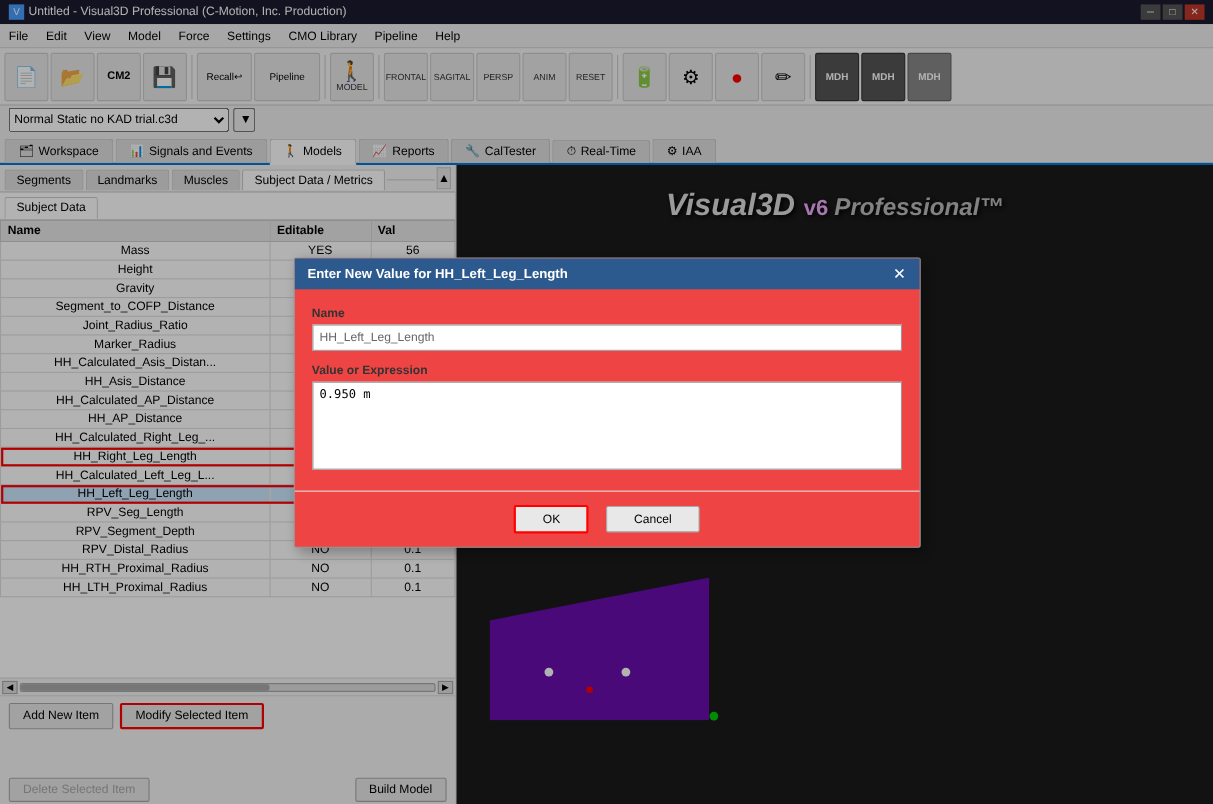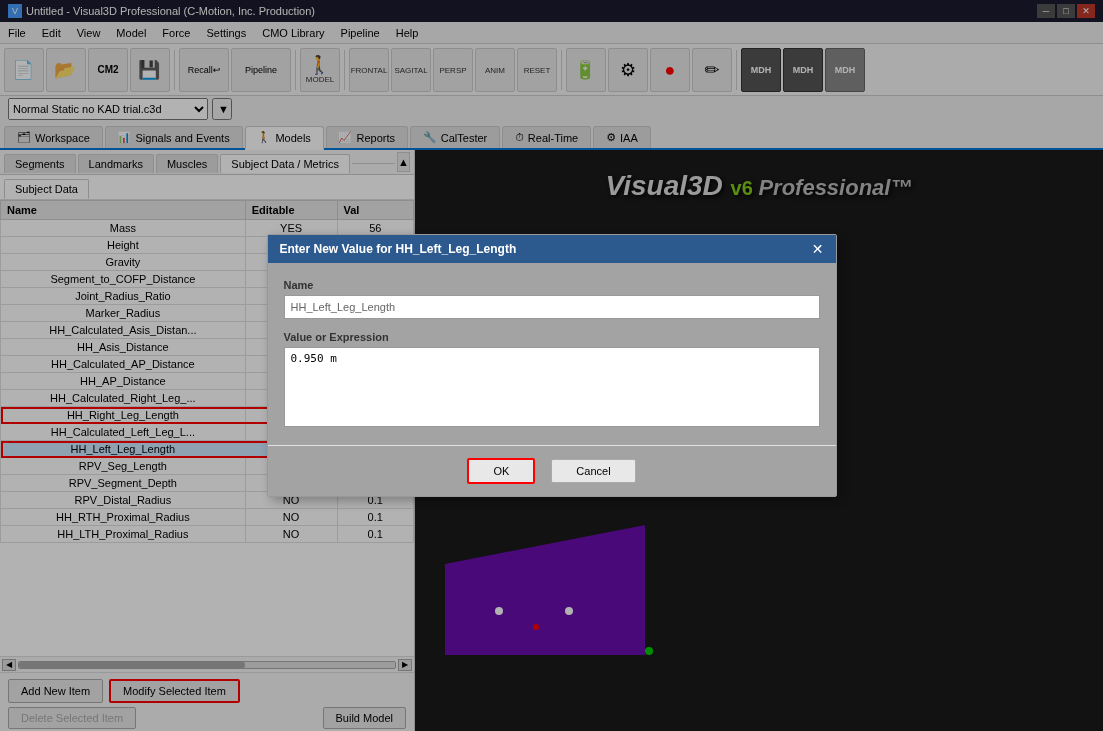--- a/index.html
+++ b/index.html
@@ -57,35 +57,35 @@
     #scroll-bar { height: 16px; background: #f5f5f5; border-top: 1px solid #ddd; display: flex; align-items: center; padding: 0 2px; }
     .scroll-btn { width: 14px; height: 12px; background: #e0e0e0; border: 1px solid #aaa; cursor: pointer; display: flex; align-items: center; justify-content: center; font-size: 8px; }
     .scroll-track { flex: 1; height: 8px; background: #e0e0e0; border: 1px solid #aaa; margin: 0 2px; border-radius: 2px; }
     .scroll-thumb { width: 60%; height: 100%; background: #aaa; border-radius: 2px; }
 
     
     #bottom-buttons { padding: 6px 8px; background: #f5f5f5; border-top: 1px solid #ddd; display: flex; flex-direction: column; gap: 4px; }
     .btn-row { display: flex; gap: 6px; }
     .btn { padding: 4px 12px; font-size: 11px; cursor: pointer; background: #e8e8e8; border: 1px solid #aaa; border-radius: 2px; }
     .btn.outlined { border: 2px solid red; }
-    .btn.disabled { color: #aaa; cursor: default; }
+    .btn.disabled { color: #aaa; cursor: default; margin-top: 40px; }
     .btn-build { padding: 4px 12px; font-size: 11px; cursor: pointer; background: #e8e8e8; border: 1px solid #aaa; border-radius: 2px; align-self: flex-end; margin-left: auto; }
 
     
     #right-panel { flex: 1; background: #1a1a1a; position: relative; overflow: hidden; }
     #visual3d-logo { position: absolute; top: 20px; left: 50%; transform: translateX(-50%); color: white; font-size: 28px; font-weight: bold; white-space: nowrap; text-shadow: 2px 2px 4px rgba(0,0,0,0.8); }
     #purple-shape { position: absolute; bottom: 80px; left: 30px; width: 200px; height: 130px; background: #6a0dad; clip-path: polygon(0% 30%, 100% 0%, 100% 100%, 0% 100%); }
     #dot1 { position: absolute; bottom: 120px; left: 80px; width: 8px; height: 8px; background: white; border-radius: 50%; }
     #dot2 { position: absolute; bottom: 120px; left: 150px; width: 8px; height: 8px; background: white; border-radius: 50%; }
     #red-dot { position: absolute; bottom: 105px; left: 118px; width: 6px; height: 6px; background: red; border-radius: 50%; }
     #green-corner { position: absolute; bottom: 80px; left: 230px; width: 8px; height: 8px; background: #00cc00; border-radius: 50%; }
 
     
     #modal-overlay { position: fixed; top: 0; left: 0; width: 100%; height: 100%; background: rgba(0,0,0,0.3); display: flex; align-items: center; justify-content: center; z-index: 1000; }
-    #modal { background: #a3a3a3; border: 1px solid #999; box-shadow: 4px 4px 12px rgba(0,0,0,0.3); width: 570px; border-radius: 2px; }
+    #modal { background: #ef4444; border: 1px solid #999; box-shadow: 4px 4px 12px rgba(0,0,0,0.3); width: 570px; border-radius: 2px; }
     #modal-title-bar { background: #2d5a8e; color: white; padding: 6px 12px; display: flex; align-items: center; justify-content: space-between; font-size: 12px; font-weight: bold; }
     #modal-close { background: none; border: none; color: white; cursor: pointer; font-size: 14px; }
     #modal-body { padding: 16px; }
     .field-label { font-size: 11px; color: #333; margin-bottom: 4px; font-weight: bold; }
     .field-input { width: 100%; height: 24px; border: 1px solid #999; padding: 2px 6px; font-size: 11px; margin-bottom: 12px; background: white; color: #666; }
     .field-textarea { width: 100%; height: 80px; border: 1px solid #999; padding: 4px 6px; font-size: 11px; resize: none; }
     #modal-buttons { display: flex; justify-content: center; gap: 16px; padding: 12px 16px; border-top: 1px solid #e0e0e0; align-items: center; }
     .modal-btn { padding: 5px 24px; font-size: 11px; cursor: pointer; border-radius: 2px; }
     .modal-btn-ok { background: #e8e8e8; border: 2px solid red; }
     .modal-btn-cancel { background: #e8e8e8; border: 1px solid #aaa; }
@@ -369,21 +369,21 @@
       <div class="btn-row">
         <button class="btn disabled">Delete Selected Item</button>
         <button class="btn-build" style="margin-left:auto;">Build Model</button>
       </div>
     </div>
   </div>
 
   <div id="right-panel">
     <div id="visual3d-logo">
       <span style="font-style: italic; color: #ddd;">Visual3D</span>
-      <span style="font-size: 20px; color: #84cc16;"> v6 </span>
+      <span style="font-size: 20px; color: #f0abfc;"> v6 </span>
       <span style="font-style: italic; color: #bbb; font-size: 22px;">Professional™</span>
     </div>
     <div id="purple-shape"></div>
     <div id="dot1"></div>
     <div id="dot2"></div>
     <div id="red-dot"></div>
     <div id="green-corner"></div>
   </div>
 </div>
 

